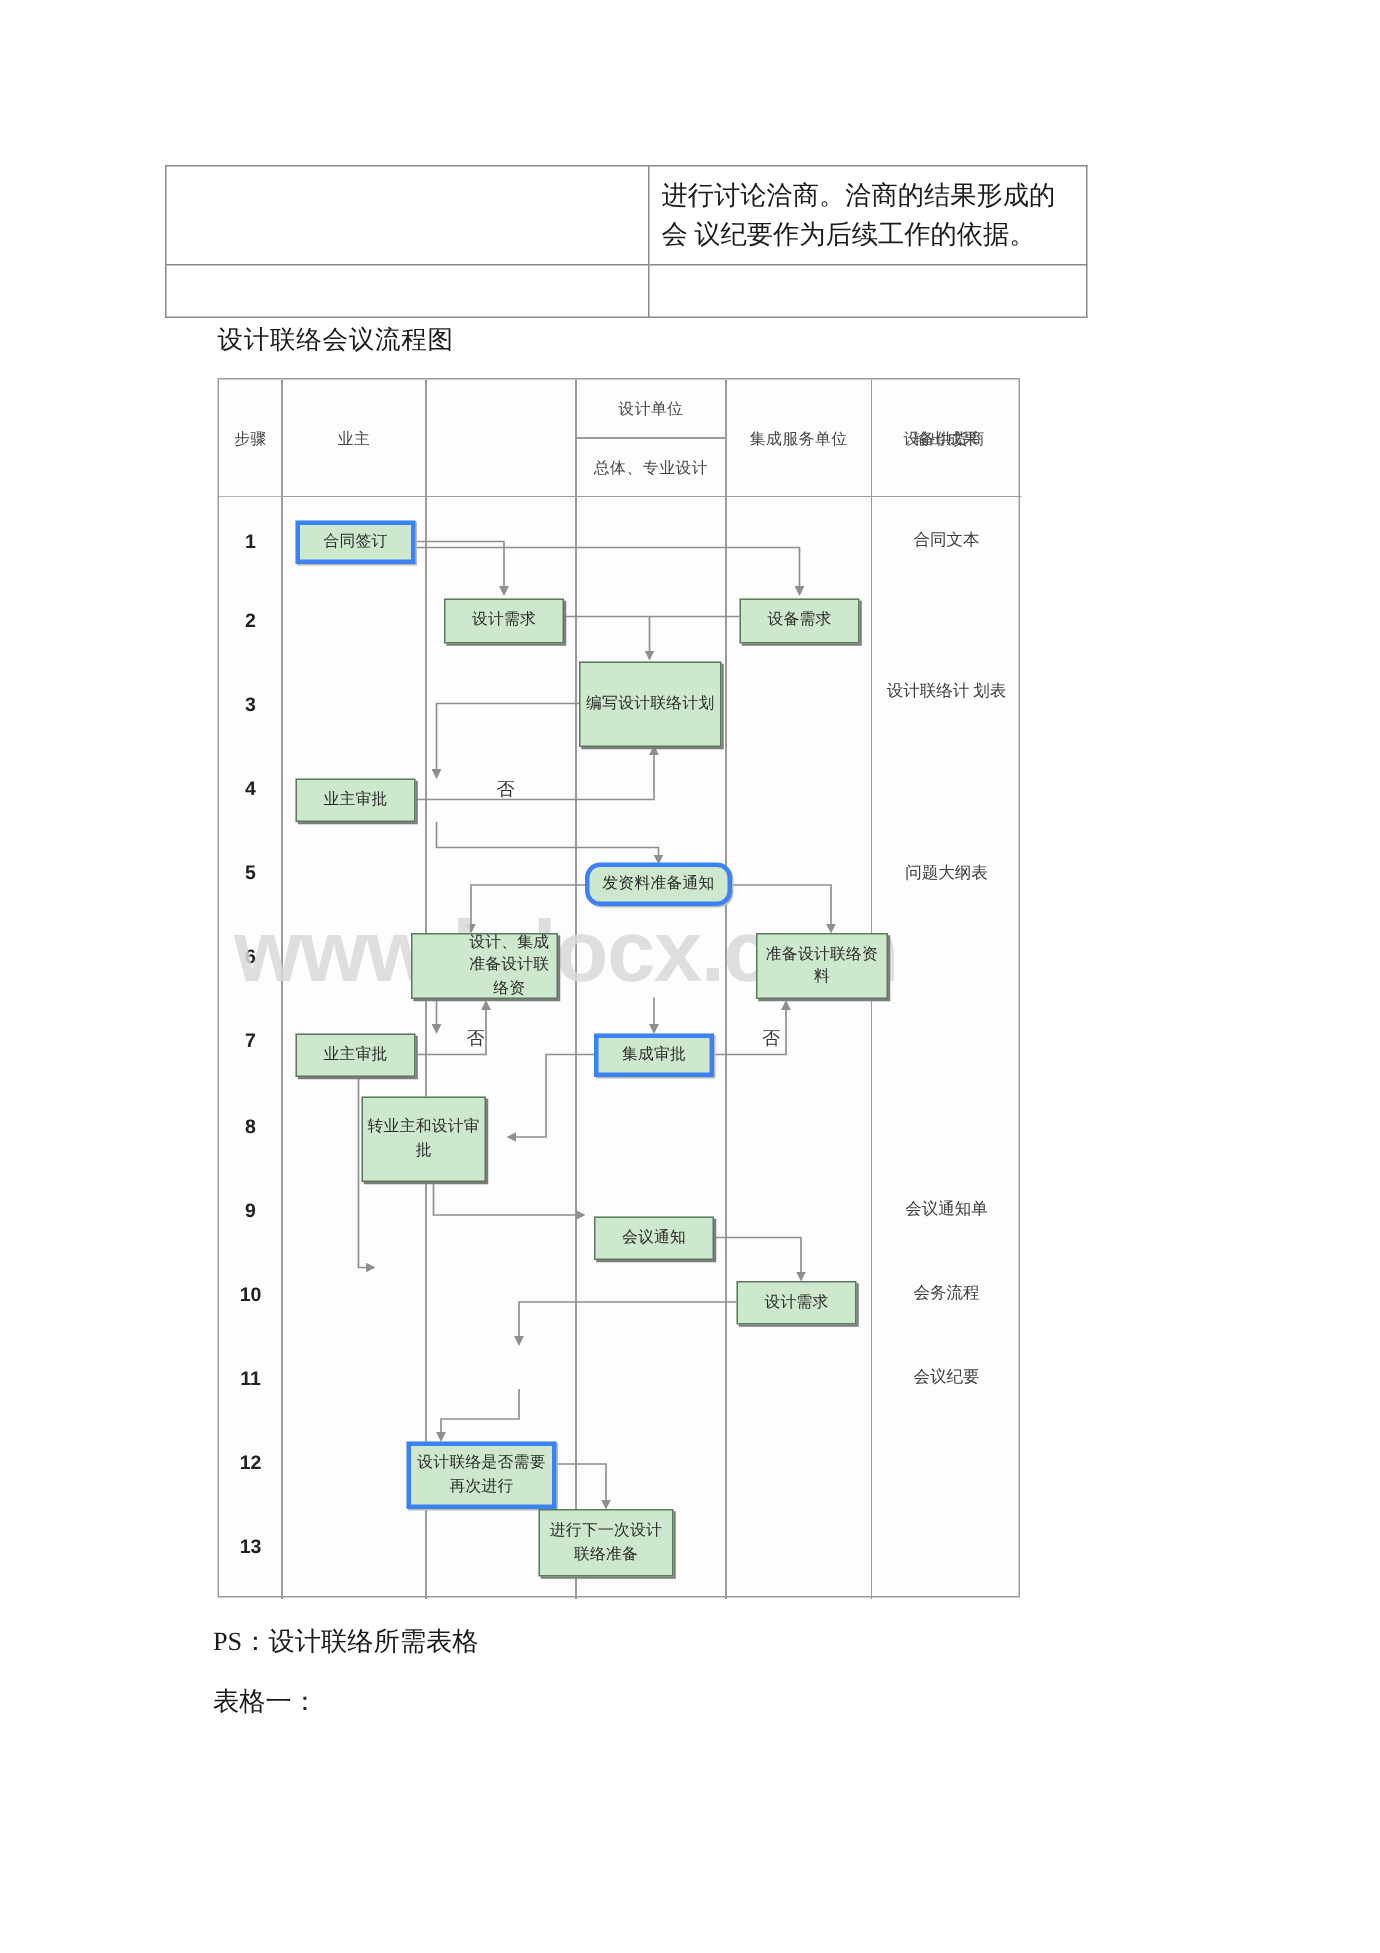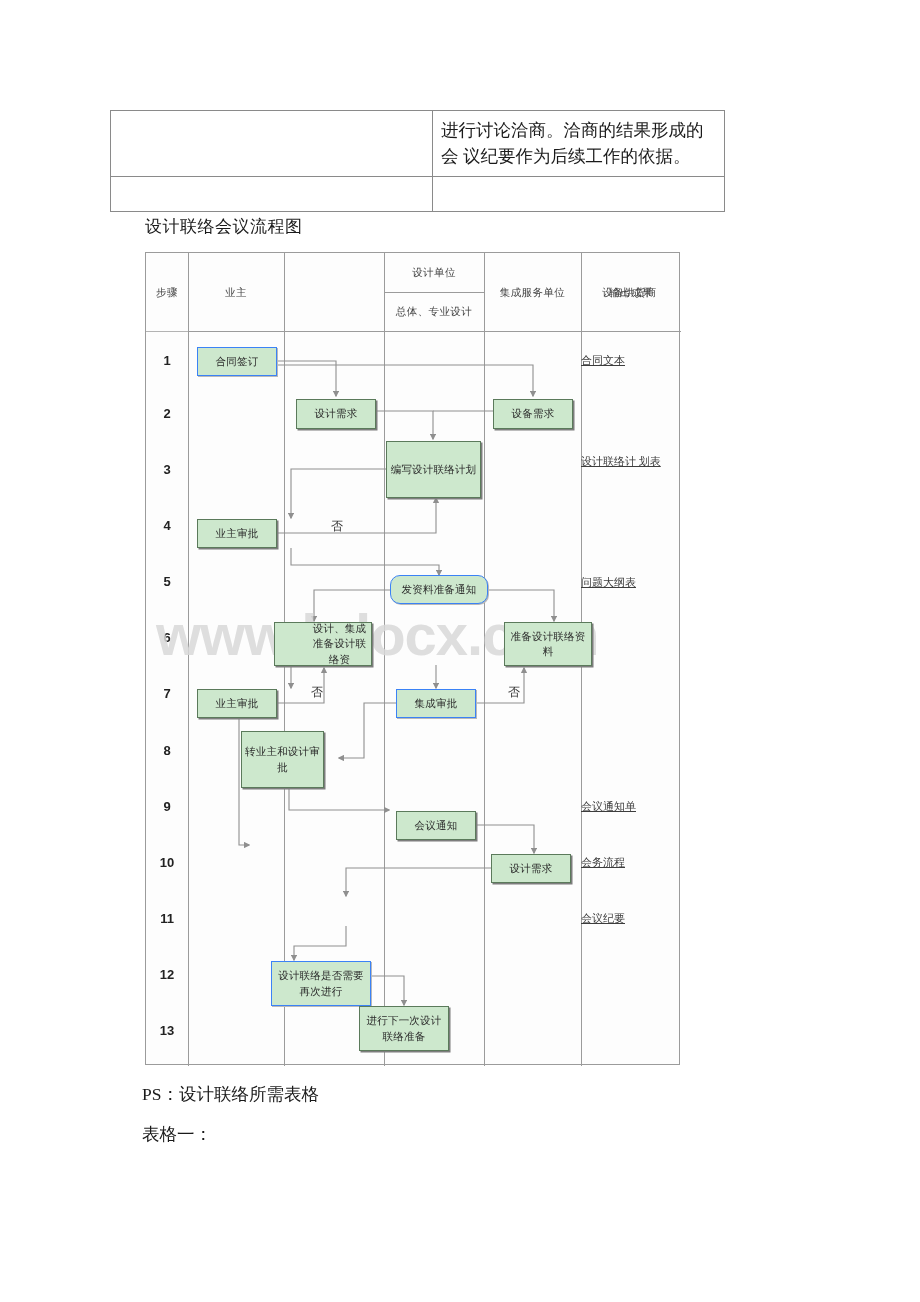--- a/index.html
+++ b/index.html
@@ -49,37 +49,37 @@
     font-family:"Liberation Serif","DejaVu Serif",serif;
   }
 
   .rownum{
     position:absolute;width:42px;text-align:center;
     font-size:13px;color:#222;
     font-family:"Liberation Sans","DejaVu Sans",sans-serif;
     font-weight:600;
   }
   .outcell{
-    position:absolute;width:100px;text-align:left;
-    font-size:11px;color:#3d3d3d;line-height:1.55;text-decoration:underline;
+    position:absolute;width:100px;text-align:center;
+    font-size:11px;color:#3d3d3d;line-height:1.55;
   }
 
   
   .box{
     position:absolute;box-sizing:border-box;
     background:#cde8cd;
     border:1px solid #5b7a5b;
     box-shadow:1.5px 1.5px 0 #7d7d7d;
     display:flex;align-items:center;justify-content:center;
     text-align:center;
     font-size:10.5px;color:#2b2b2b;line-height:1.45;
     letter-spacing:.2px;
     padding:1px 3px;
   }
-  .box.light{border:1px solid #3b82f6;box-shadow:1px 1px 0 #b9b9b9;}
+  .box.light{border:3px solid #3b82f6;box-shadow:1px 1px 0 #b9b9b9;}
 
   .nolabel{
     position:absolute;font-size:12px;color:#333;
     font-family:"Liberation Serif","DejaVu Serif",serif;
   }
 
   
   .wm{
     position:absolute;left:160px;top:592px;
     font-size:62px;font-weight:700;color:#d9d9d9;opacity:.85;

